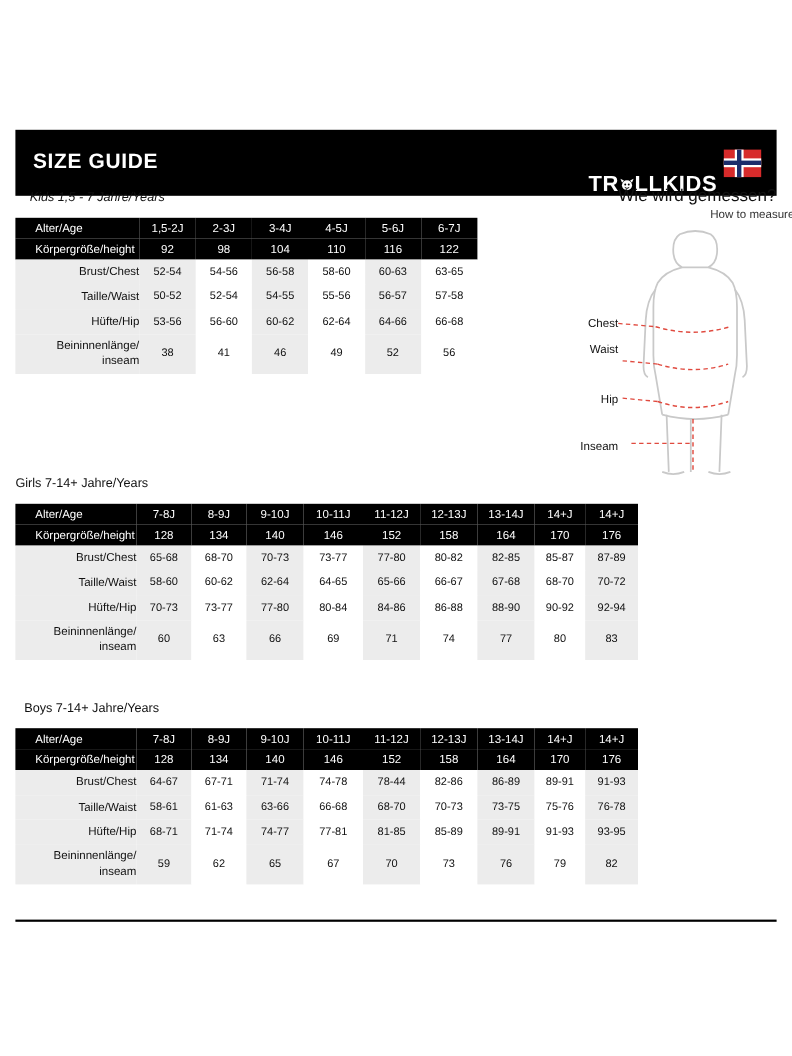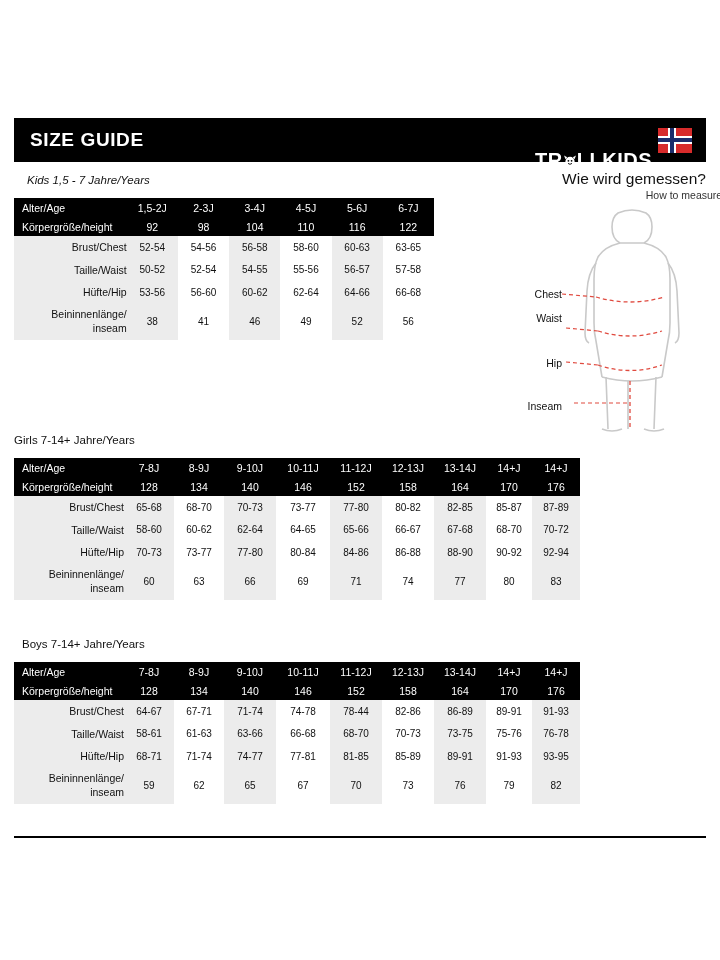--- a/index.html
+++ b/index.html
@@ -13,21 +13,21 @@
     position: relative;
     width: 720px; height: 960px;
     background: #fff;
     overflow: hidden;
   }
 
   
   .header {
     position: absolute;
     left: 14px; top: 118px;
-    width: 692px; height: 44px;
+    width: 692px; height: 60px;
     background: #000000;
     display: flex;
     align-items: center;
     justify-content: space-between;
     padding: 0 14px 0 16px;
   }
   .header-title {
     color: #ffffff;
     font-size: 19px;
     font-weight: bold;
@@ -87,21 +87,21 @@
   table.size thead th {
     background: #000;
     color: #fff;
     font-weight: normal;
     height: 19px;
     text-align: center;
     font-size: 10.5px;
   }
   table.size thead th.lbl {
     text-align: left;
-    padding-left: 8px;
+    padding-left: 18px;
   }
   table.size tbody td {
     height: 22.5px;
     text-align: center;
     font-size: 10px;
   }
   table.size tbody td.lbl {
     text-align: right;
     padding-left: 24px;
     font-size: 10.5px;

